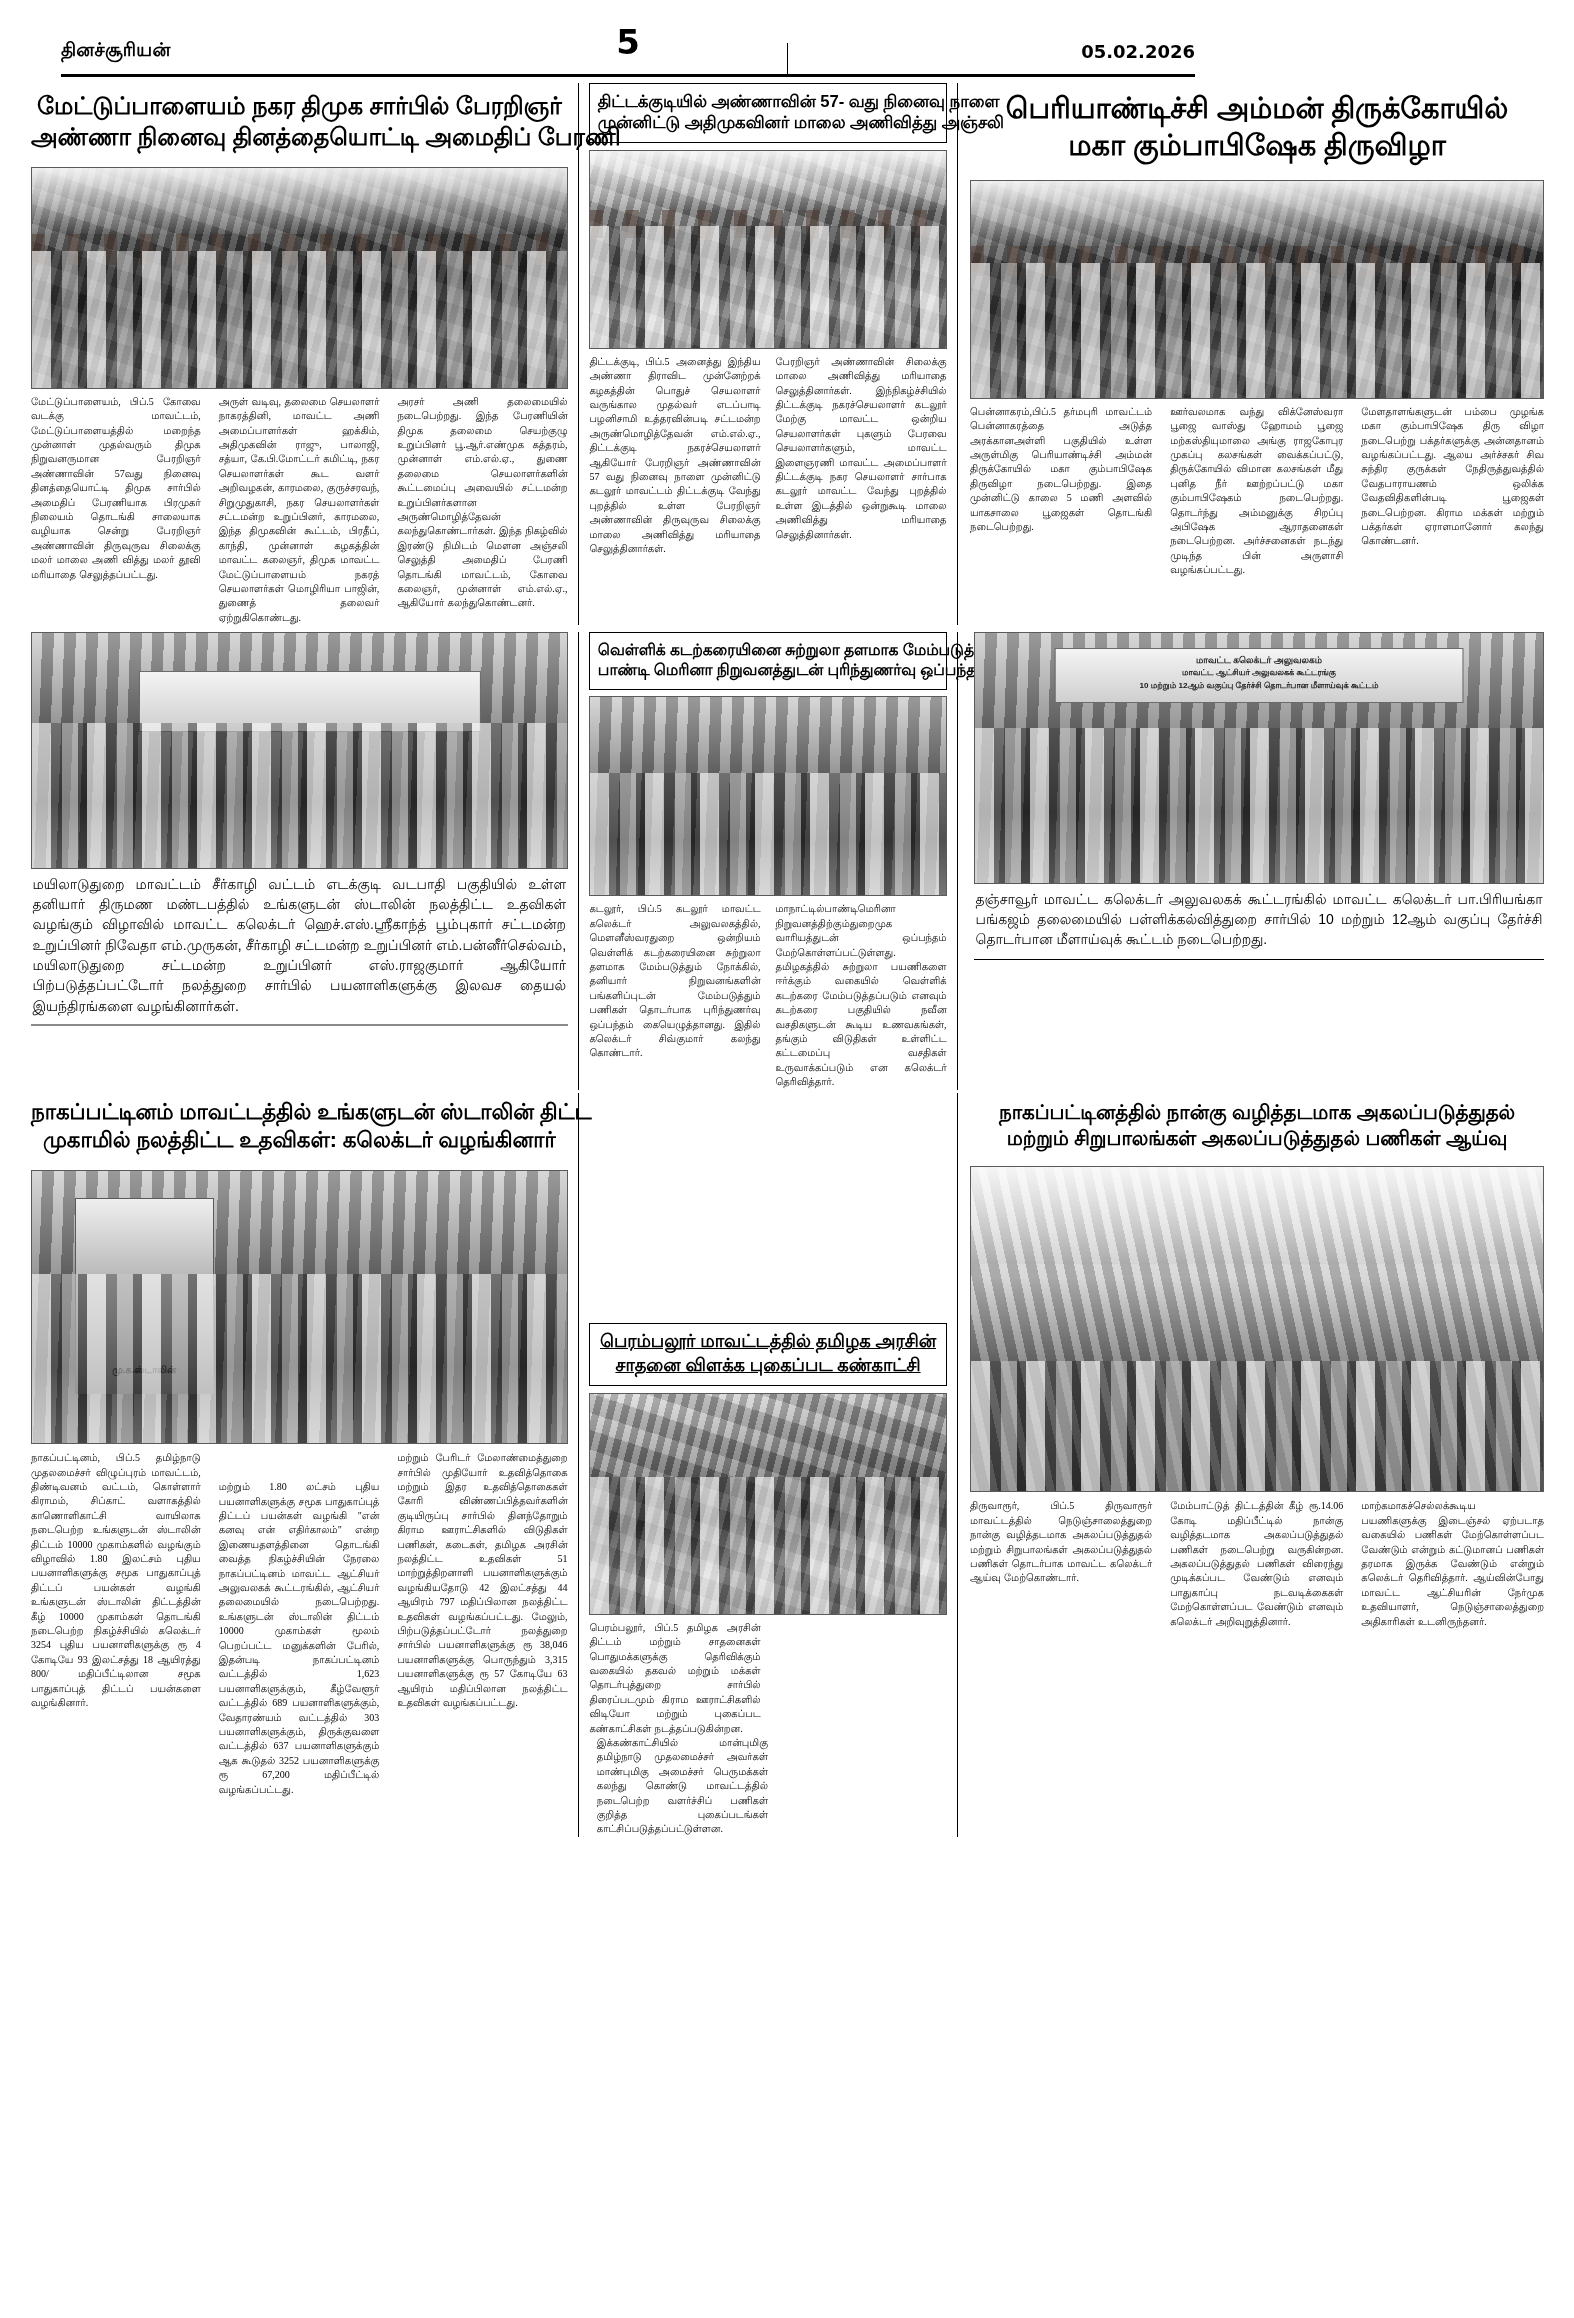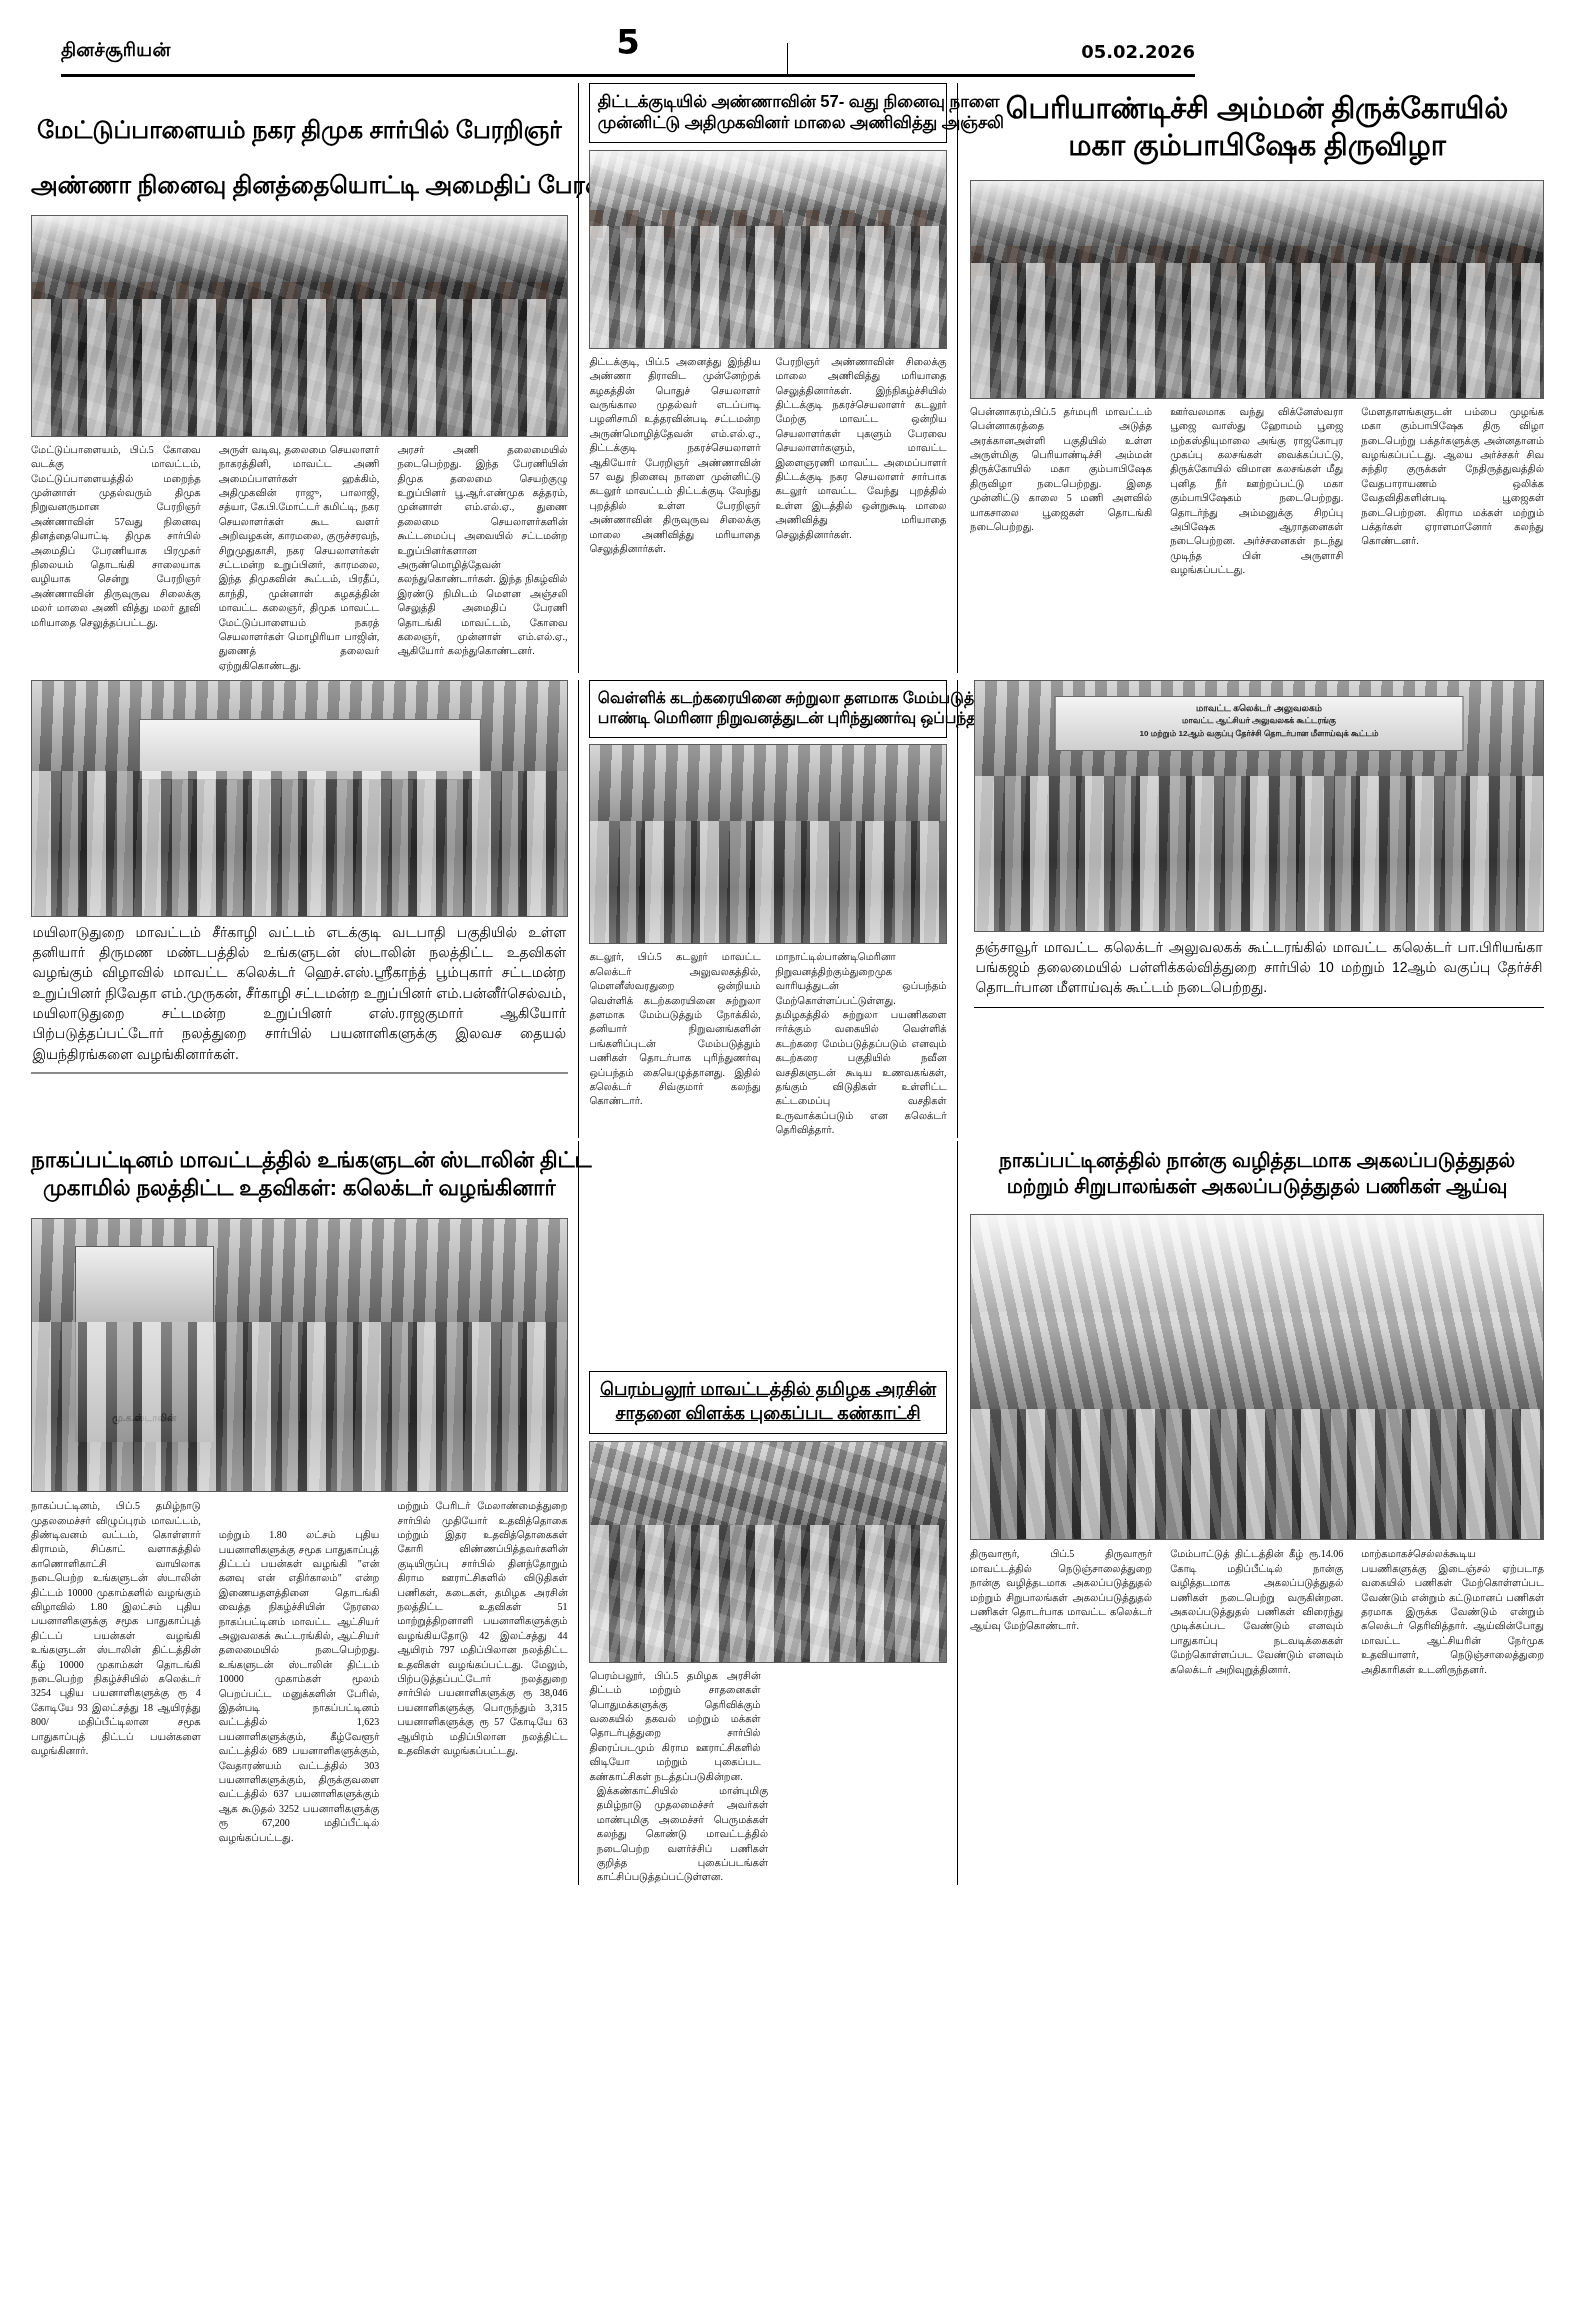--- a/index.html
+++ b/index.html
@@ -53,21 +53,21 @@
     margin-bottom:6.7px;
   }
   .hl-box.noborder { border:none; padding-left:0; padding-right:0; }
   .hl-line {
     font-weight:900;
     line-height:1.30;
     letter-spacing:-0.1px;
     white-space:nowrap;
   }
   .hl-xl .hl-line { font-size:29px; }
-  .hl-lg .hl-line { font-size:24px;margin-top:24px; }
+  .hl-lg .hl-line { font-size:24px; }
   .hl-md .hl-line { font-size:19px; }
   .hl-sm .hl-line { font-size:18px; }
   .hl-xs .hl-line { font-size:16.3px; }
 
   
   .photo {
     position:relative; overflow:hidden;
     background:#9a9a9a;
     border:0.7px solid #5a5a5a;
   }

